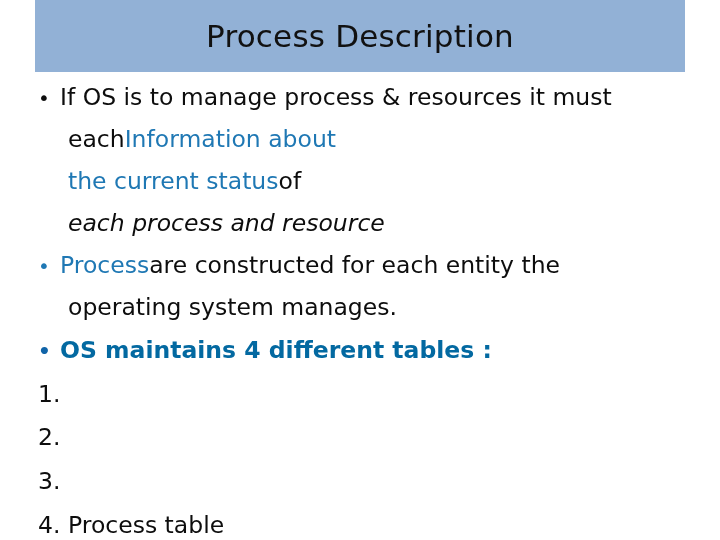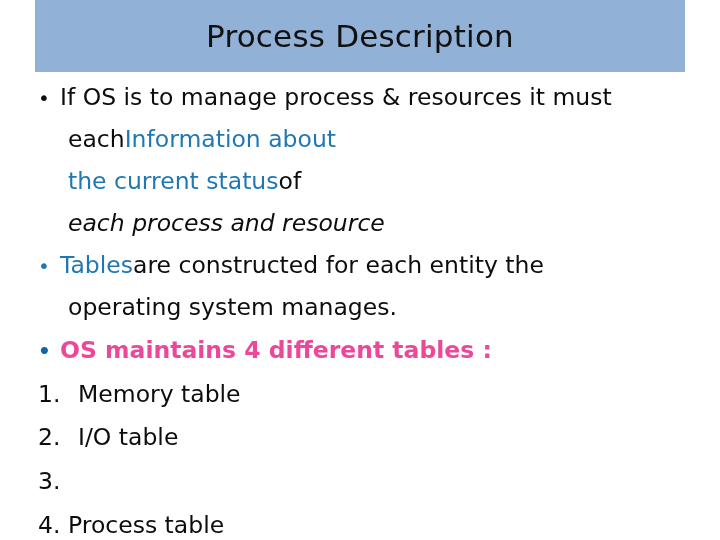--- a/index.html
+++ b/index.html
@@ -75,21 +75,21 @@
   .num-mark {
     display: inline-block;
     flex: 0 0 auto;
     color: #0d0d0d;
   }
   .num-mark.w-wide { width: 40px; }
   .num-mark.w-narrow { width: 30px; }
 
   .txt { display: inline-block; }
   .blue { color: #1f78b4; }
-  .blue-bold { color: #ec4899; font-weight: bold; }
+  .blue-bold { color: #0369a1; font-weight: bold; }
   .black { color: #0d0d0d; }
 
   
   .l1 { left: 38px;  top: 12px; }
   .l2 { left: 68px;  top: 54px; }
   .l3 { left: 68px;  top: 96px; }
   .l4 { left: 38px;  top: 138px; font-style: italic; }
   .l5 { left: 68px;  top: 180px; }
   .l6 { left: 38px;  top: 222px; }
   .l7 { left: 38px;  top: 265px; }
@@ -120,40 +120,38 @@
     <div class="line l3">
       <span class="txt blue">the current status</span><span class="txt black"> of</span>
     </div>
 
     <div class="line l4" style="left:68px;">
       <span class="txt black">each process and resource</span>
     </div>
 
     <div class="line l5 bullet-row" style="left:38px;">
       <span class="bullet-mark blue">•</span>
-      <span><span class="txt blue">Tables</span><span class="txt black"> are constructed for each entity the</span></span>
+      <span><span class="txt blue">Process</span><span class="txt black"> are constructed for each entity the</span></span>
     </div>
 
     <div class="line l6" style="left:68px;text-decoration:underline;">
       <span class="txt black">operating system manages.</span>
     </div>
 
     <div class="line l7 bullet-row">
       <span class="bullet-mark blue-bold">•</span>
       <span class="txt blue-bold">OS maintains 4 different tables :</span>
     </div>
 
     <div class="line l8 bullet-row">
       <span class="num-mark w-wide">1.</span>
-      <span class="txt black">Memory table</span>
     </div>
 
     <div class="line l9 bullet-row">
       <span class="num-mark w-wide">2.</span>
-      <span class="txt black">I/O table</span>
     </div>
 
     <div class="line l10 bullet-row">
       <span class="num-mark w-wide">3.</span>
     </div>
 
     <div class="line bullet-row" style="left:38px; top:440px;">
       <span class="num-mark w-narrow">4.</span>
       <span class="txt black">Process table</span>
     </div>

